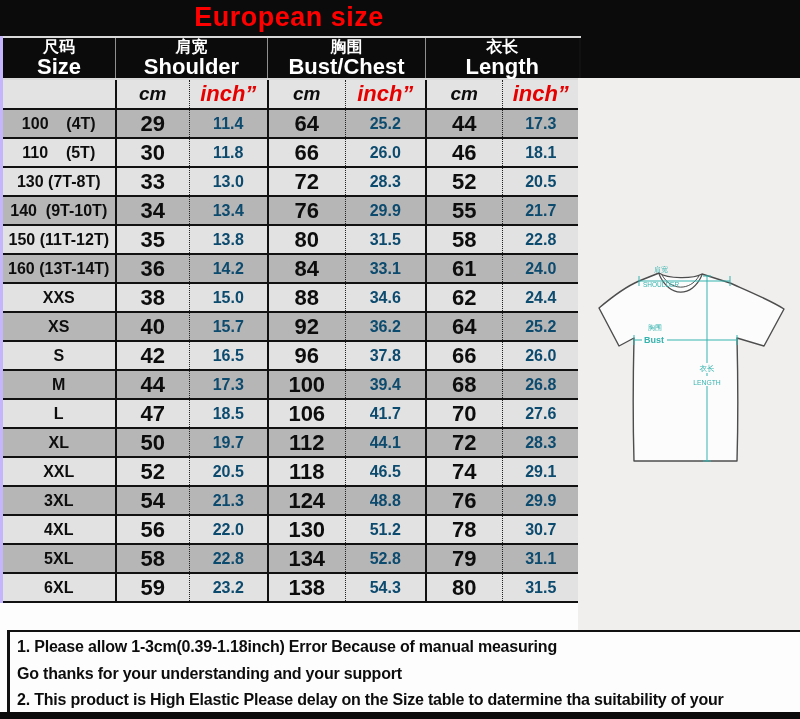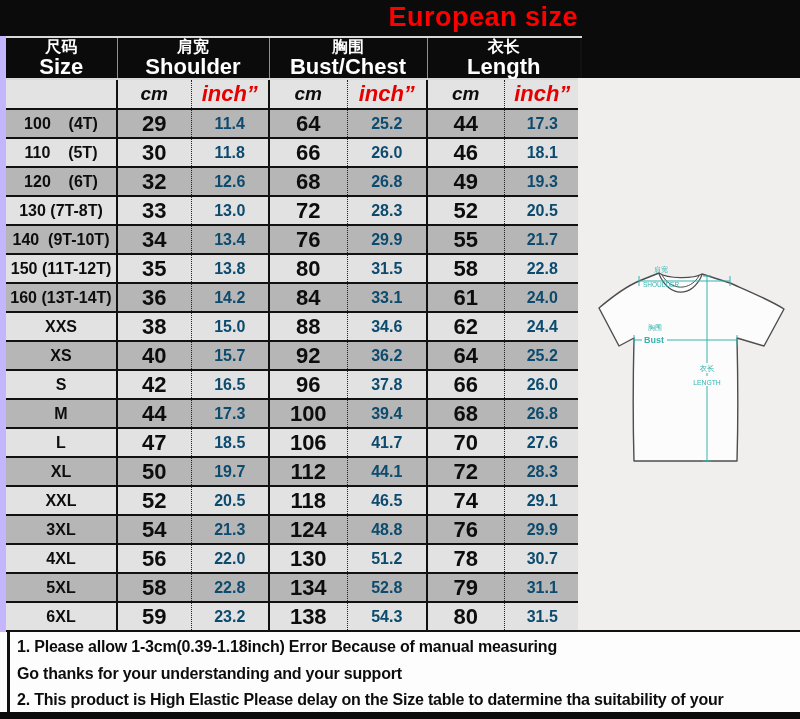--- a/index.html
+++ b/index.html
@@ -1,27 +1,27 @@
 <!DOCTYPE html>
 <html><head>
 <meta charset="utf-8">
 <style>
   * { margin:0; padding:0; box-sizing:border-box; }
   body { background:#ffffff; font-family:"Liberation Sans", sans-serif; }
   .screen { position:relative; width:800px; height:719px; background:#fdfdfd; overflow:hidden; }
 
   
   .top-band { position:absolute; left:0; top:0; width:800px; height:78px; background:#0b0b0b; }
-  .title { position:absolute; left:0; top:2px; width:578px; text-align:right;
+  .title { position:absolute; left:0; top:2px; width:578px; text-align:center;
            color:#ff0000; font-size:27px; font-weight:bold; letter-spacing:0.5px; }
 
   
   table.size-table { position:absolute; left:0; top:36px; width:578px;
                      border-collapse:collapse; table-layout:fixed;
-                     border-left:6px solid #c4b5fd; border-right:2px solid #111; }
+                     border-left:3px solid #c4b5fd; border-right:2px solid #111; }
   .group-row th { background:#0b0b0b; color:#ffffff; height:42px; vertical-align:middle;
                   border-top:2px solid #d9d9d9; border-bottom:2px solid #d9d9d9; padding:0; }
   .group-row th + th { border-left:1px solid #8f8f8f; }
   .group-row .zh { font-size:16px; font-weight:bold; line-height:18px; }
   .group-row .en { font-size:22px; font-weight:bold; line-height:22px; }
 
   .unit-row th { height:30px; background:#e3e3e3; border-bottom:2px solid #111; padding:0;font-style:italic; }
   .unit-row th.g-start { border-left:2px solid #111; }
   .unit-row th.dot-start { border-left:1px dotted #222; }
   .unit-cm { font-size:19px; font-weight:bold; color:#0d0d0d; }
@@ -110,29 +110,20 @@
         </tr>
         <tr class="light">
           <td class="c-size">110    (5T)</td>
           <td class="c-cm g-start">30</td>
           <td class="c-in dot-start">11.8</td>
           <td class="c-cm g-start">66</td>
           <td class="c-in dot-start">26.0</td>
           <td class="c-cm g-start">46</td>
           <td class="c-in dot-start">18.1</td>
         </tr>
-        <tr class="dark">
-          <td class="c-size">120    (6T)</td>
-          <td class="c-cm g-start">32</td>
-          <td class="c-in dot-start">12.6</td>
-          <td class="c-cm g-start">68</td>
-          <td class="c-in dot-start">26.8</td>
-          <td class="c-cm g-start">49</td>
-          <td class="c-in dot-start">19.3</td>
-        </tr>
         <tr class="light">
           <td class="c-size">130 (7T-8T)</td>
           <td class="c-cm g-start">33</td>
           <td class="c-in dot-start">13.0</td>
           <td class="c-cm g-start">72</td>
           <td class="c-in dot-start">28.3</td>
           <td class="c-cm g-start">52</td>
           <td class="c-in dot-start">20.5</td>
         </tr>
         <tr class="dark">

